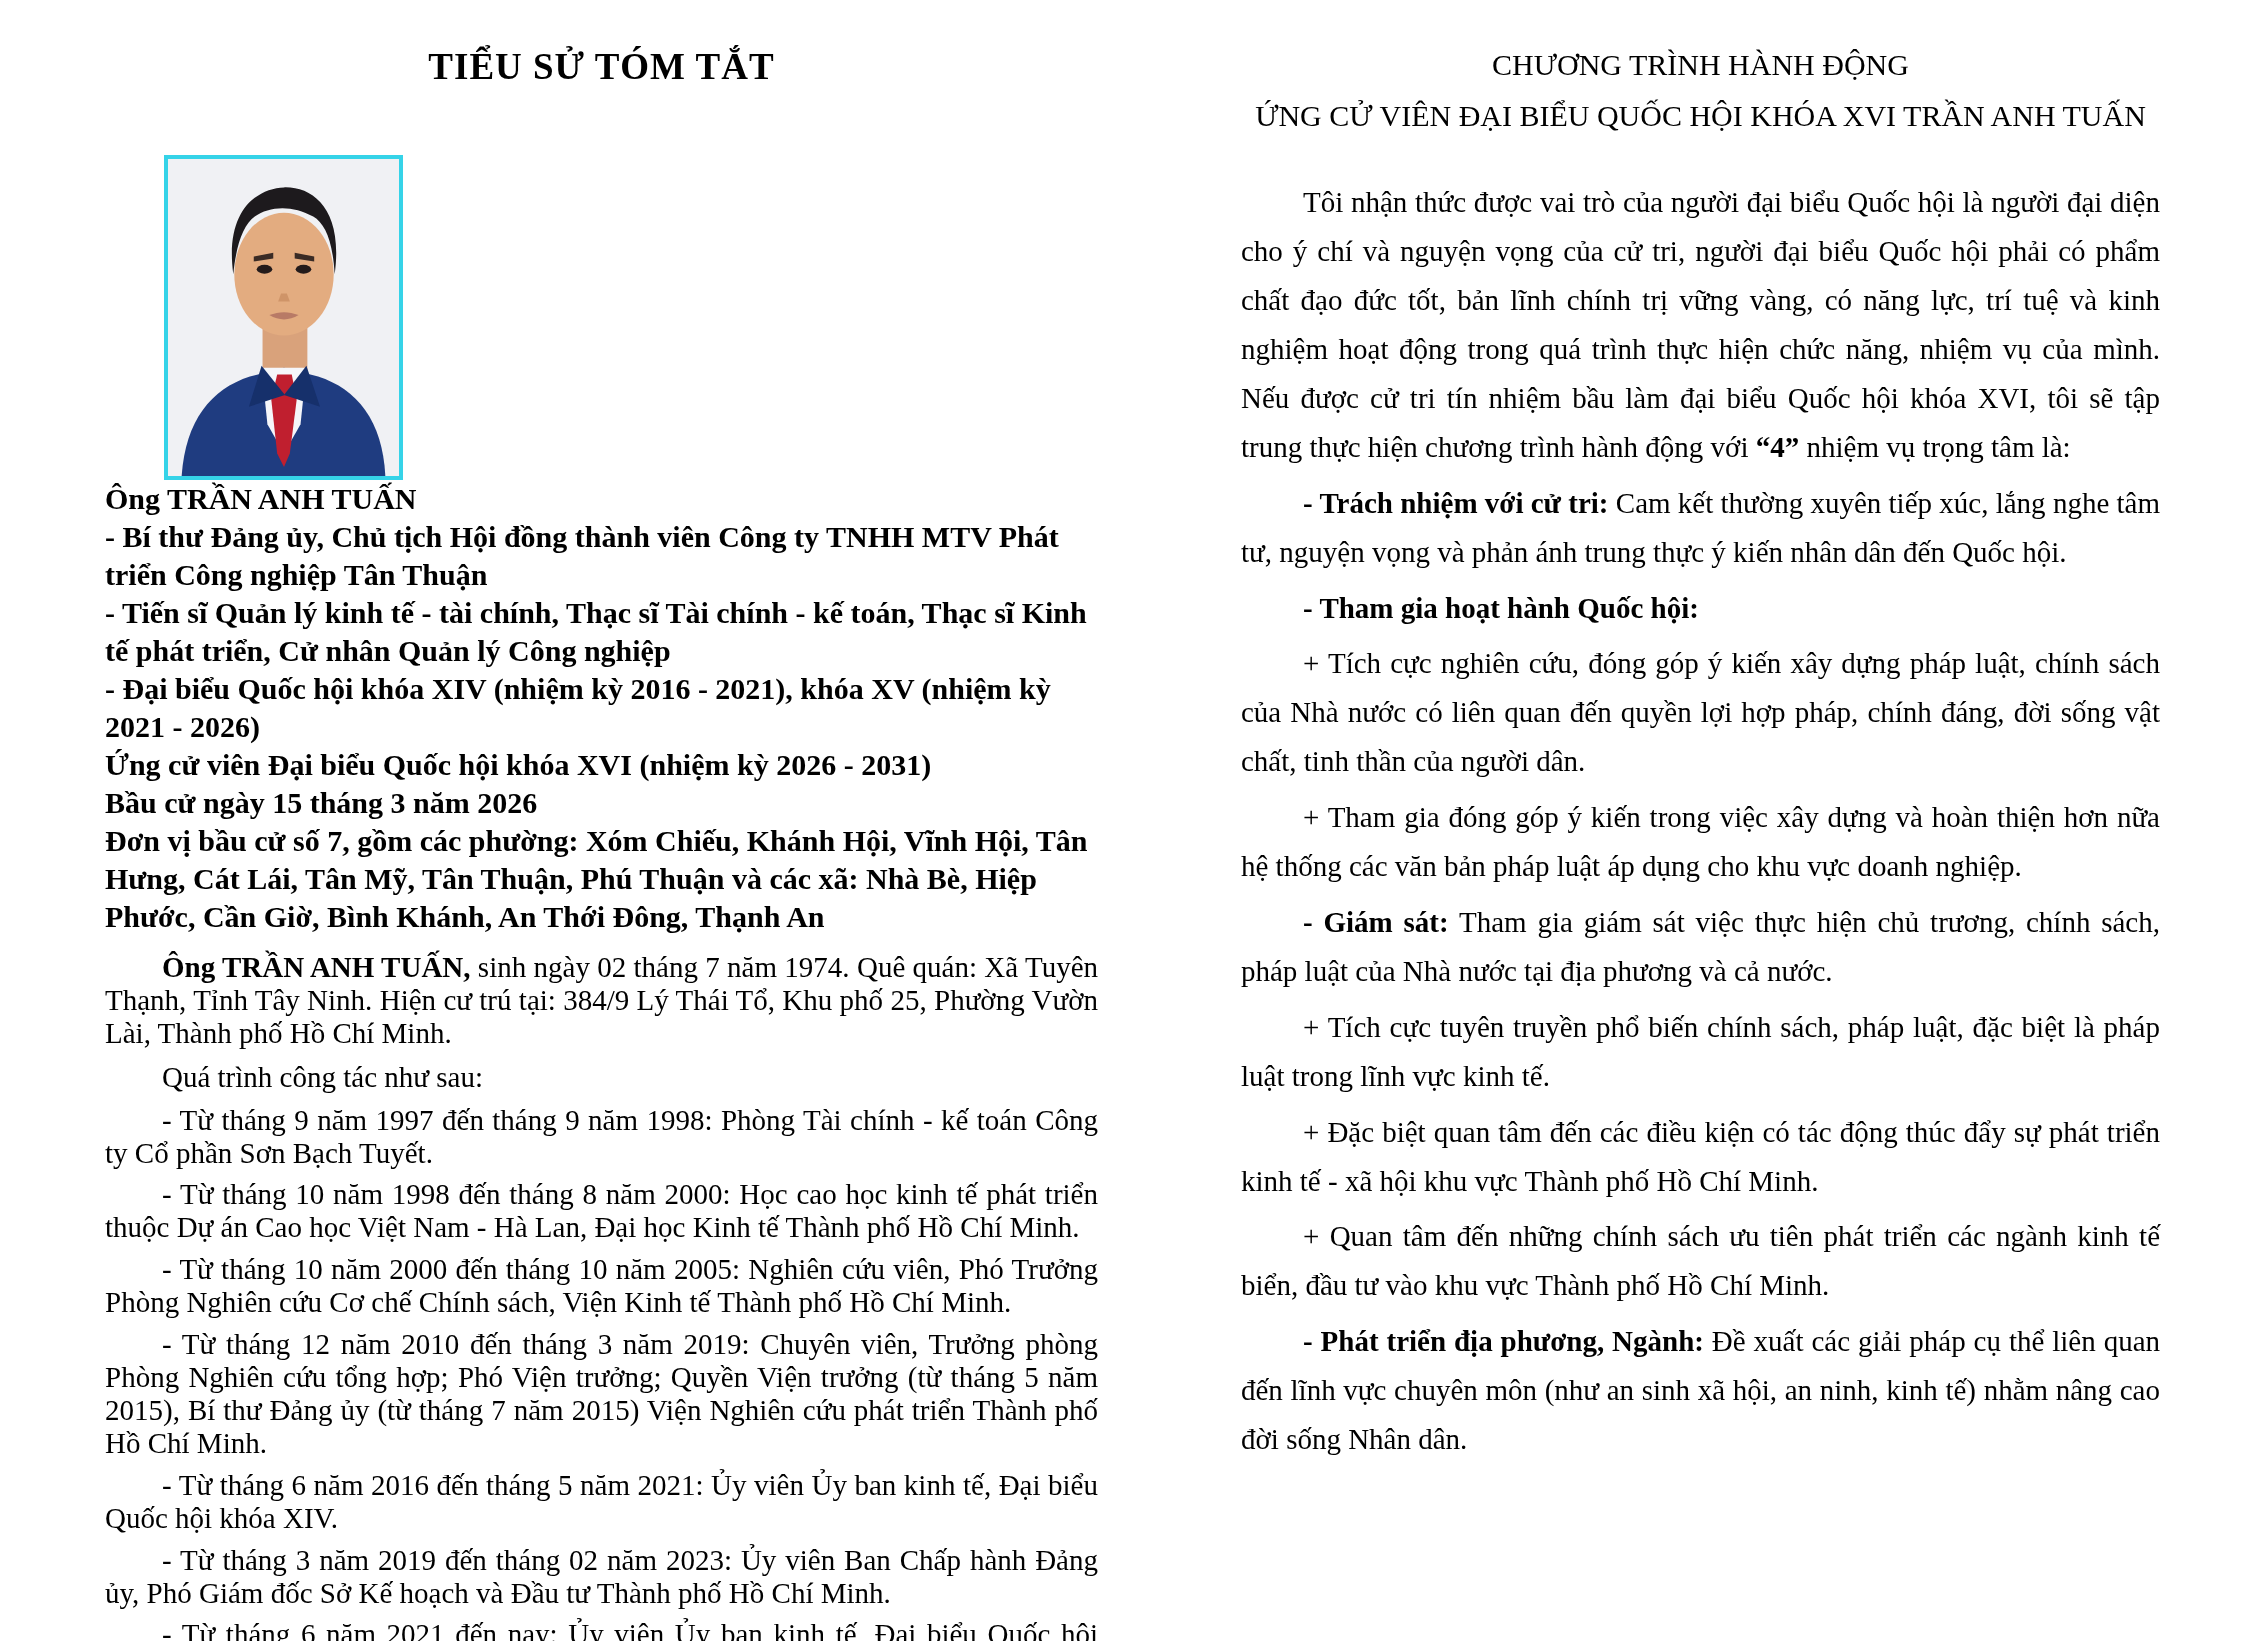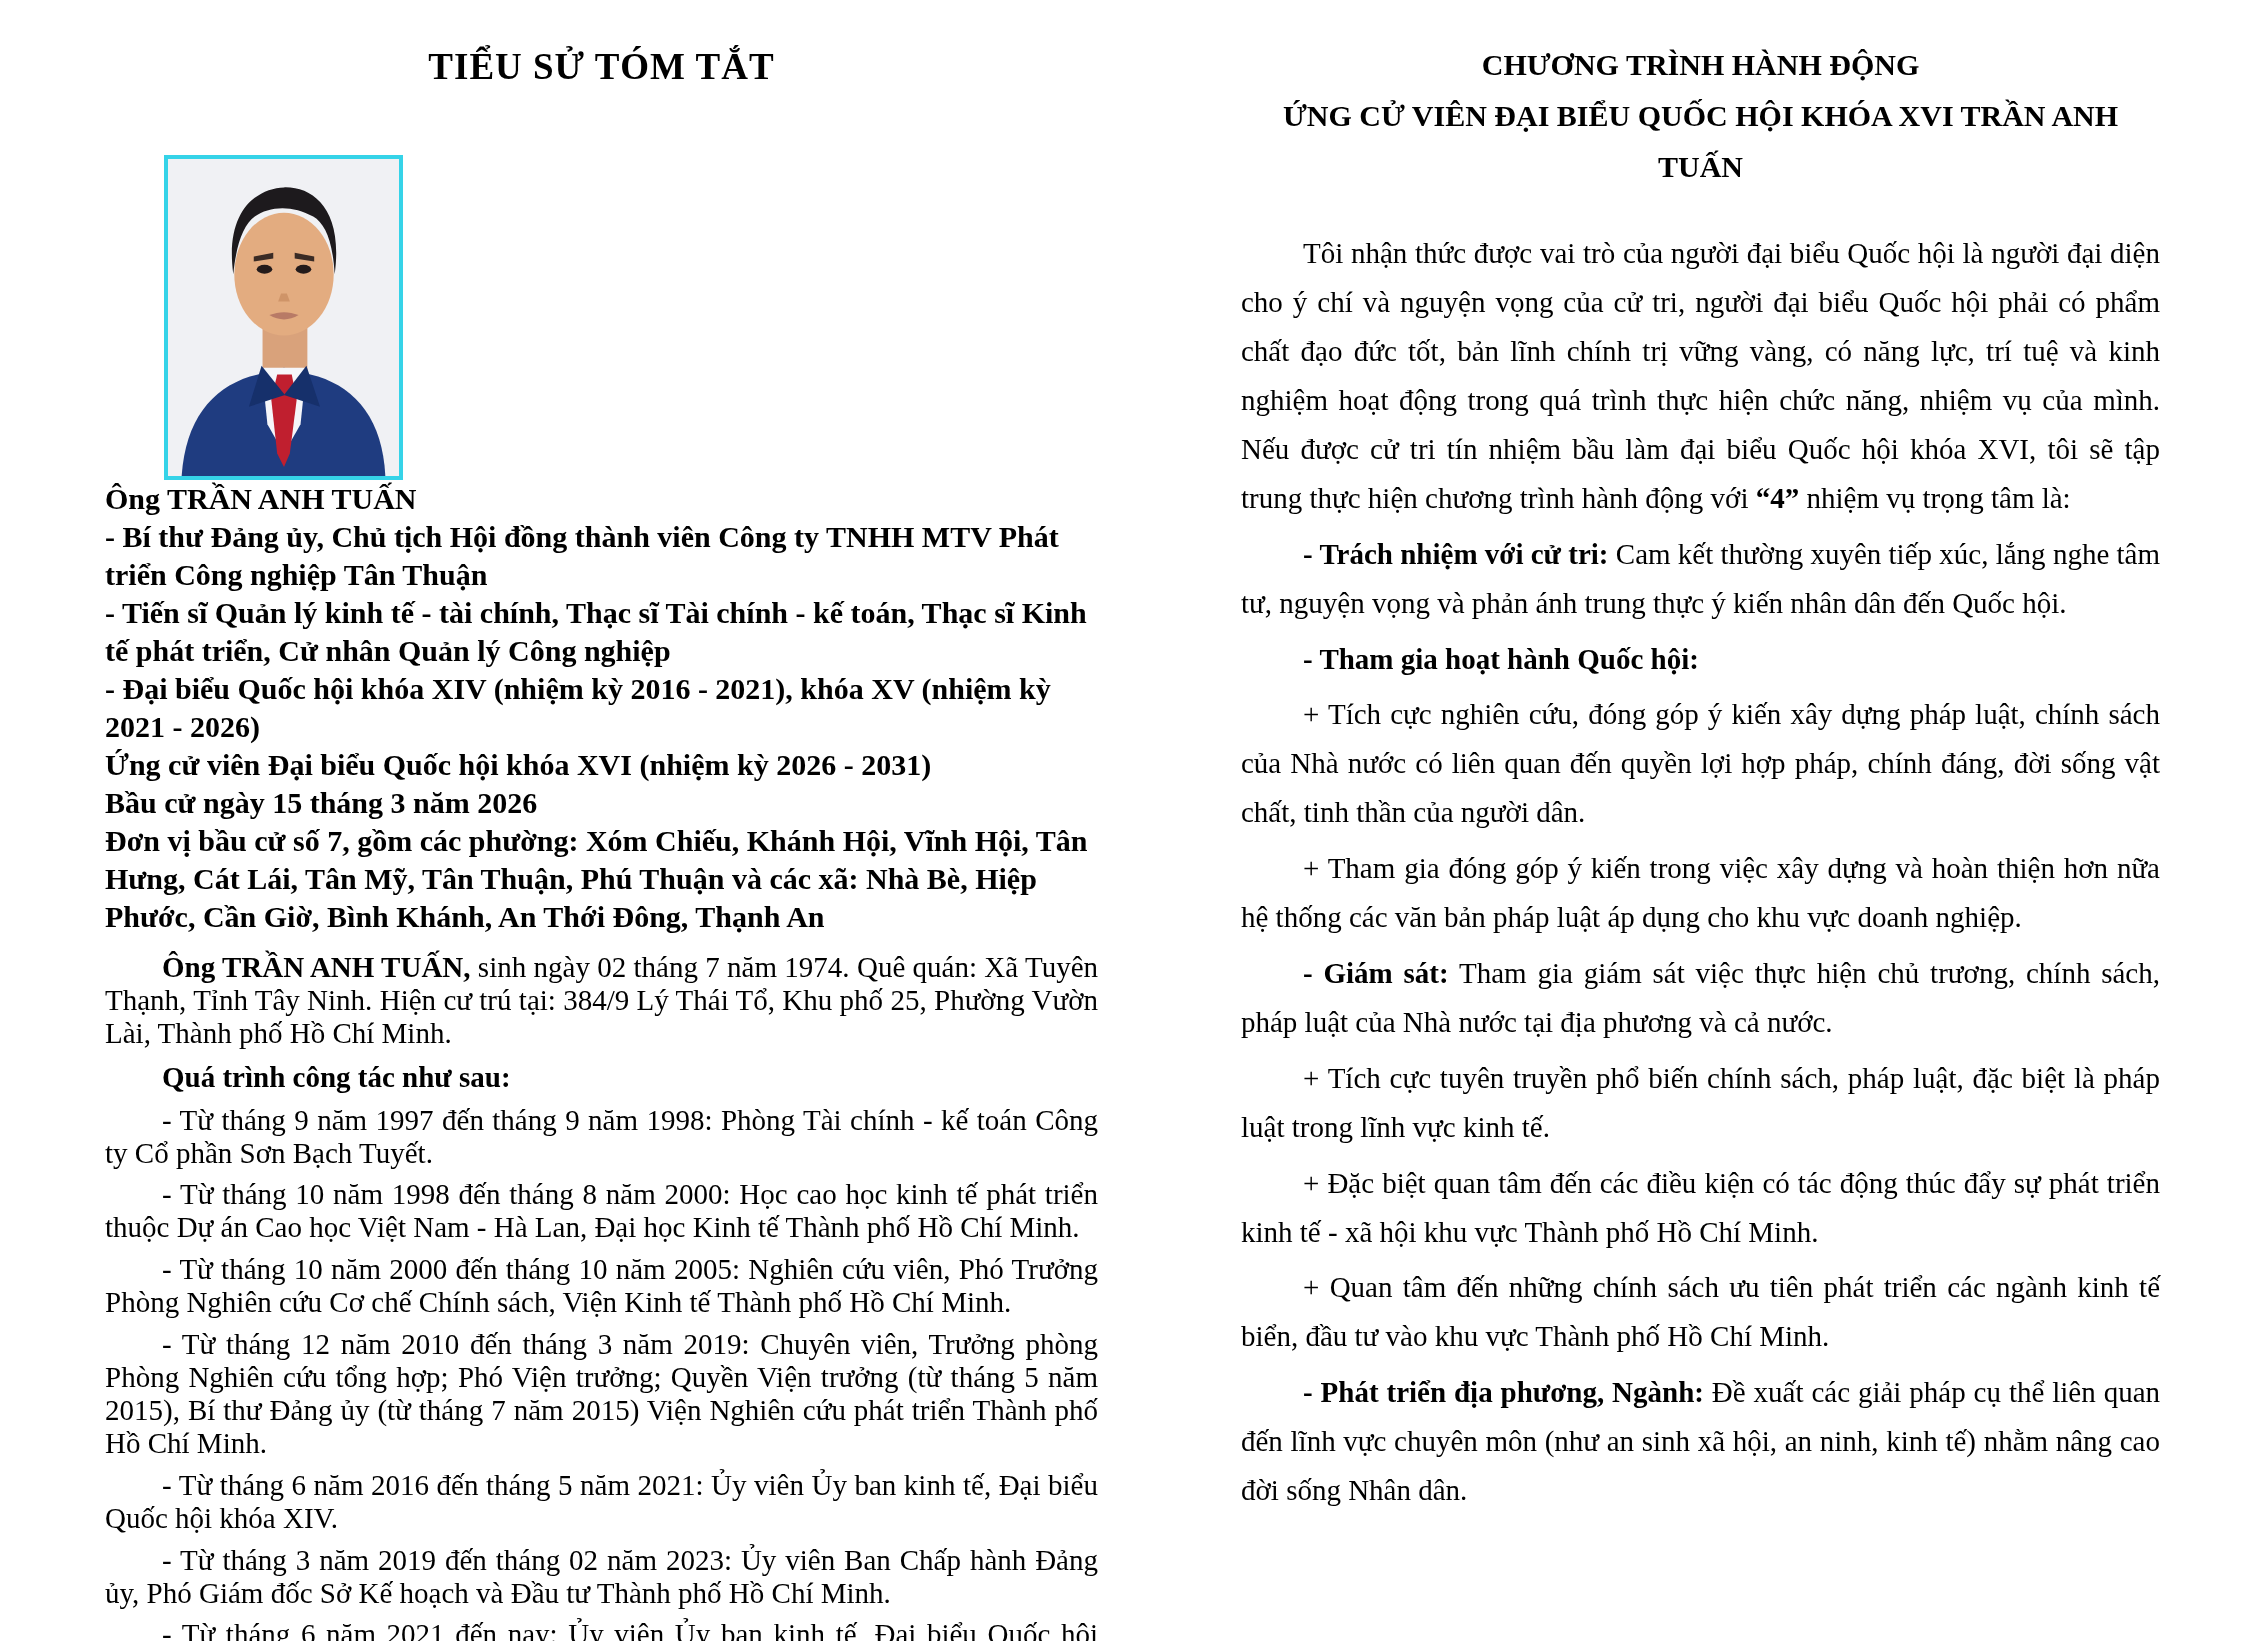--- a/index.html
+++ b/index.html
@@ -14,25 +14,25 @@
   .photo-wrap{flex:0 0 324px;box-sizing:border-box;padding-left:59px;padding-top:45px;}
   .photo-frame{width:231px;height:317px;border:4.9px solid #35d3e8;box-sizing:content-box;background:#f0f1f4;}
   .photo-frame svg{display:block;width:100%;height:100%;}
   .profile-text{flex:1;font-weight:bold;font-size:30px;line-height:38px;}
   .profile-name{margin:0 0 13.7px 0;}
   .profile-text p{margin:0;text-align:left;}
   .body-text{font-size:29px;line-height:33px;text-align:justify;}
   .body-text p{margin:8.8px 0 0 0;text-indent:57px;}
   .bio{margin-top:15.6px;}
   .lead-bold{font-weight:bold;}
-  .career-heading{font-weight:bold;text-indent:57px;margin:9.8px 0 0 0;font-size:29px;line-height:35px;}
+  .career-heading{font-weight:normal;text-indent:57px;margin:9.8px 0 0 0;font-size:29px;line-height:35px;}
 
   
   .right-col{position:absolute;left:1241px;top:39px;width:919px;}
-  .right-title{text-align:center;font-weight:bold;font-size:30px;line-height:51px;margin:0;}
+  .right-title{text-align:center;font-weight:normal;font-size:30px;line-height:51px;margin:0;}
   .right-body p{font-size:29px;line-height:49px;text-align:justify;text-indent:62px;margin:6.8px 0 0 0;}
   .right-body p.first{margin-top:37px;}
 </style>
 </head>
 <body>
 
 <div class="page">
 
   <div class="left-col">
     <div class="left-title">TIỂU SỬ TÓM TẮT</div>

